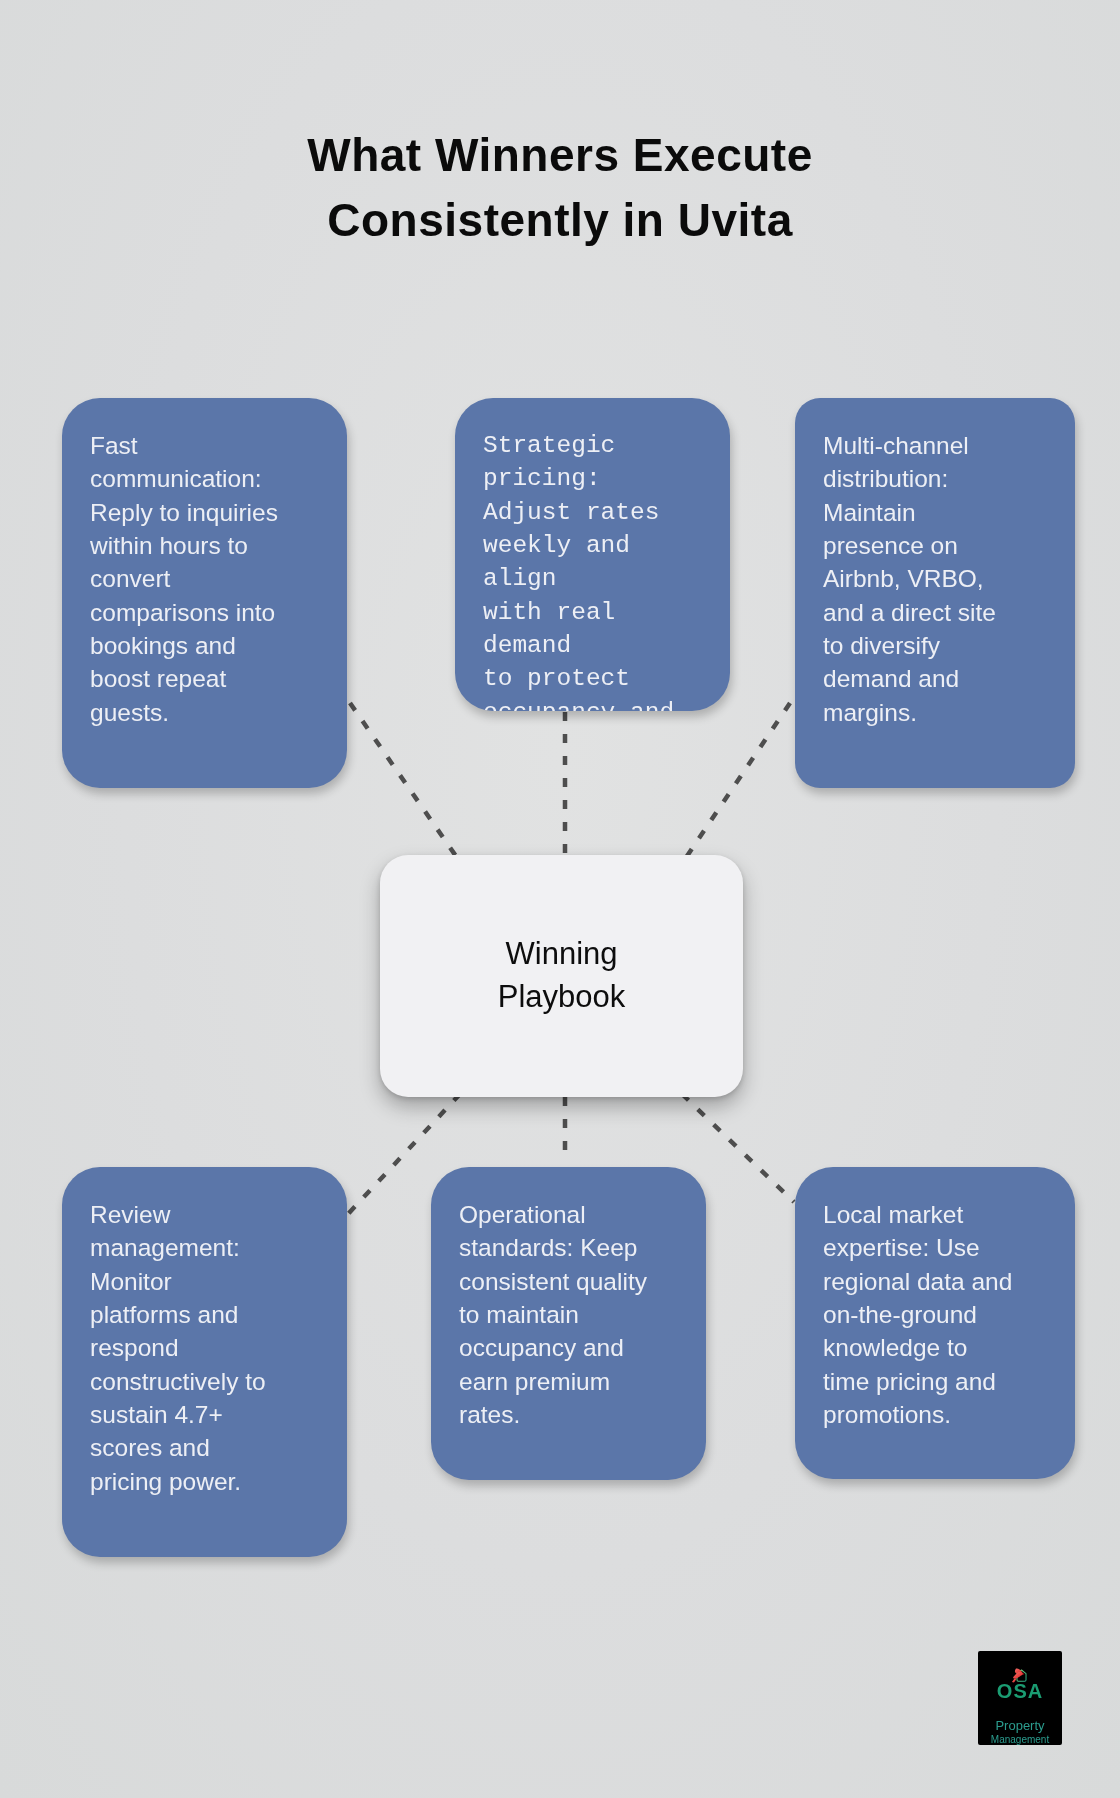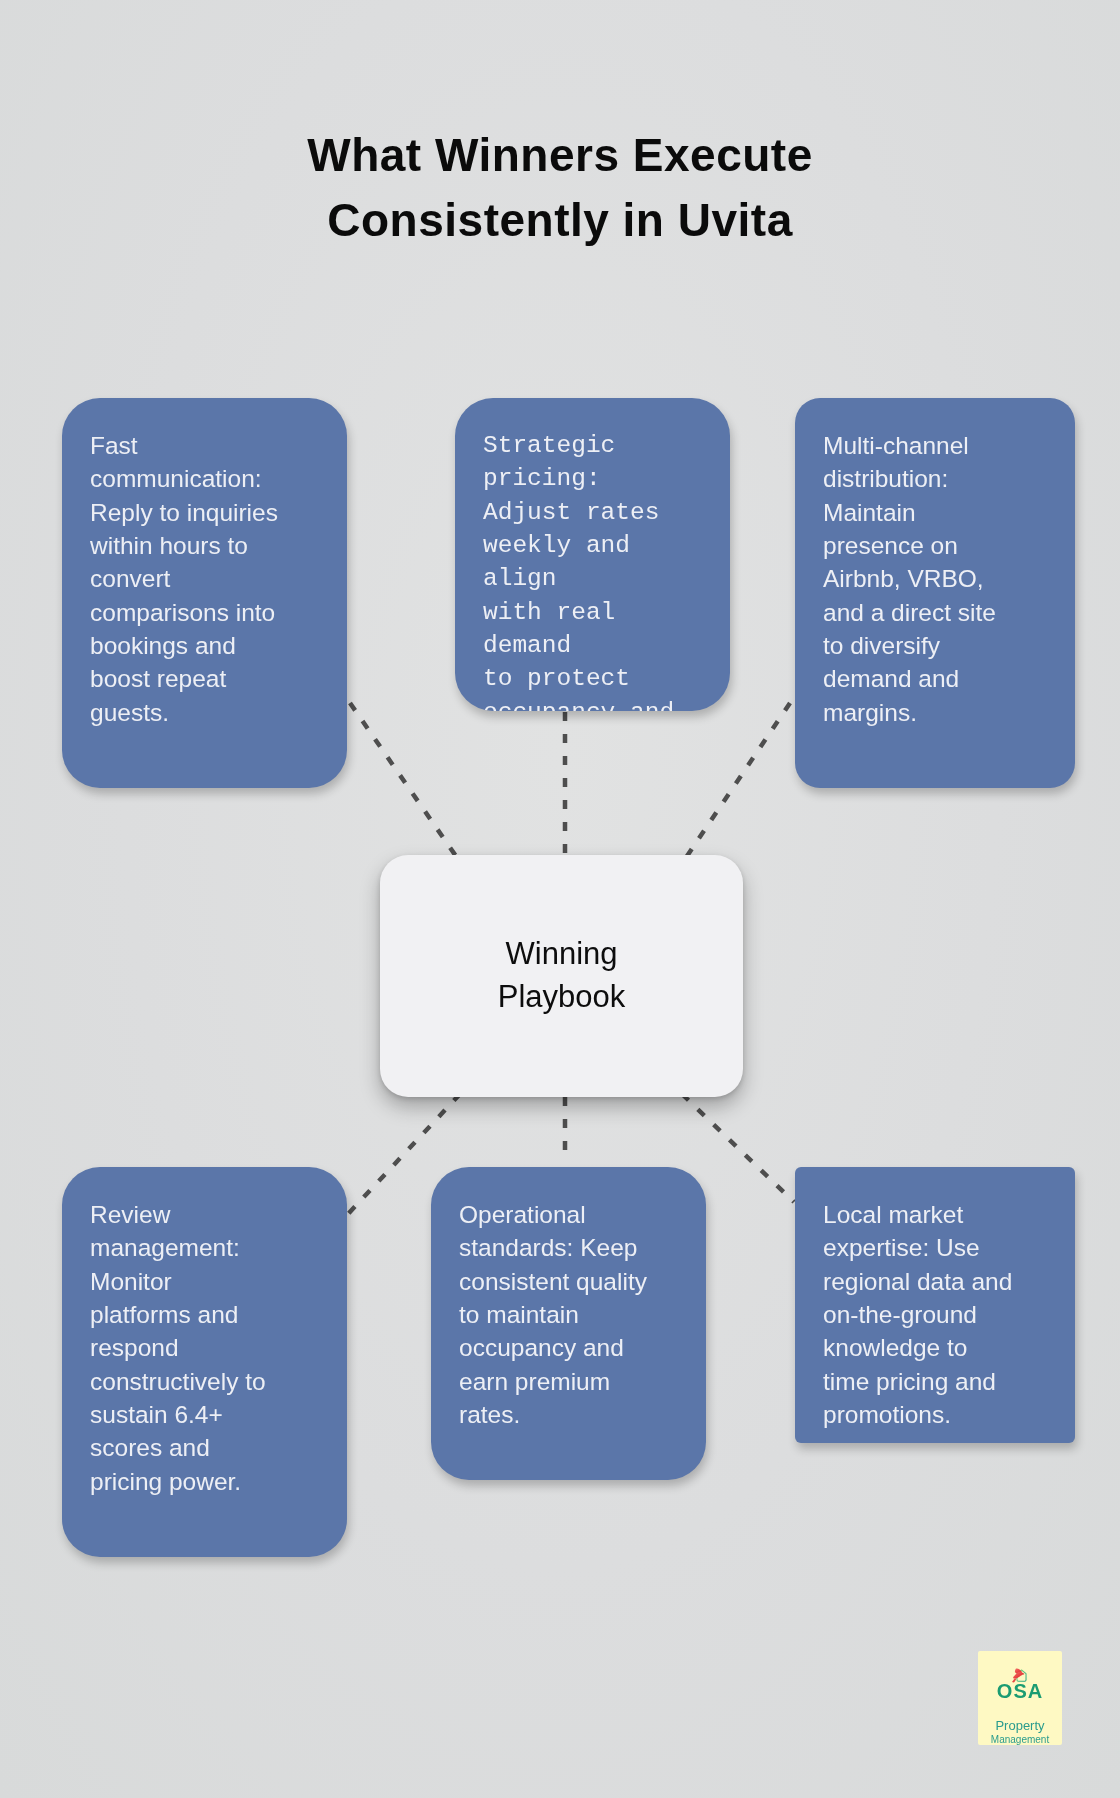--- a/index.html
+++ b/index.html
@@ -23,36 +23,36 @@
     position:absolute;z-index:2;background:#5b76a9;border-radius:38px;
     box-shadow:2px 6px 10px rgba(0,0,0,0.22);
     color:#edeff5;box-sizing:border-box;padding:31px 26px 32px 28px;
     font-size:24.5px;line-height:1.36;white-space:pre-line;overflow:hidden;
   }
   .node-1{left:62px;top:398px;width:285px;height:390px;}
   .node-2{left:455px;top:398px;width:275px;height:313px;font-family:Liberation Mono, monospace;}
   .node-3{left:795px;top:398px;width:280px;height:390px;border-radius:25px;}
   .node-4{left:62px;top:1167px;width:285px;height:390px;}
   .node-5{left:431px;top:1167px;width:275px;height:313px;}
-  .node-6{left:795px;top:1167px;width:280px;height:276px;border-radius:6px;}
+  .node-6{left:795px;top:1167px;width:280px;height:312px;}
 
   .center-node{
     position:absolute;z-index:3;left:380px;top:855px;width:363px;height:242px;
     background:#f1f1f3;border-radius:28px;
     box-shadow:0 10px 20px rgba(0,0,0,0.28), 0 2px 5px rgba(0,0,0,0.15);
     display:flex;align-items:center;justify-content:center;
   }
   .center-label{
     color:#0d0d0d;font-weight:normal;font-size:31px;line-height:1.38;
     text-align:center;white-space:pre-line;
   }
 
   .logo-card{
     position:absolute;z-index:2;left:978px;top:1651px;width:84px;height:94px;
-    background:#fef9c3;border-radius:2px;
+    background:#000000;border-radius:2px;
     display:flex;flex-direction:column;align-items:center;justify-content:flex-start;
     padding-top:17px;box-sizing:border-box;
   }
   .logo-brand{font-weight:bold;font-size:20px;letter-spacing:1px;color:#1b9c72;line-height:1;margin-top:-2px;}
   .logo-line1{font-size:13px;color:#2b9c8e;line-height:1.15;margin-top:18px;}
   .logo-line2{font-size:10px;color:#2b9c8e;line-height:1.1;}
 </style>
 </head>
 <body>
 
@@ -96,21 +96,21 @@
 and a direct site
 to diversify
 demand and
 margins.</div>
   <div class="node node-4">Review
 management:
 Monitor
 platforms and
 respond
 constructively to
-sustain 6.4+
+sustain 4.7+
 scores and
 pricing power.</div>
   <div class="node node-5">Operational
 standards: Keep
 consistent quality
 to maintain
 occupancy and
 earn premium
 rates.</div>
   <div class="node node-6">Local market

